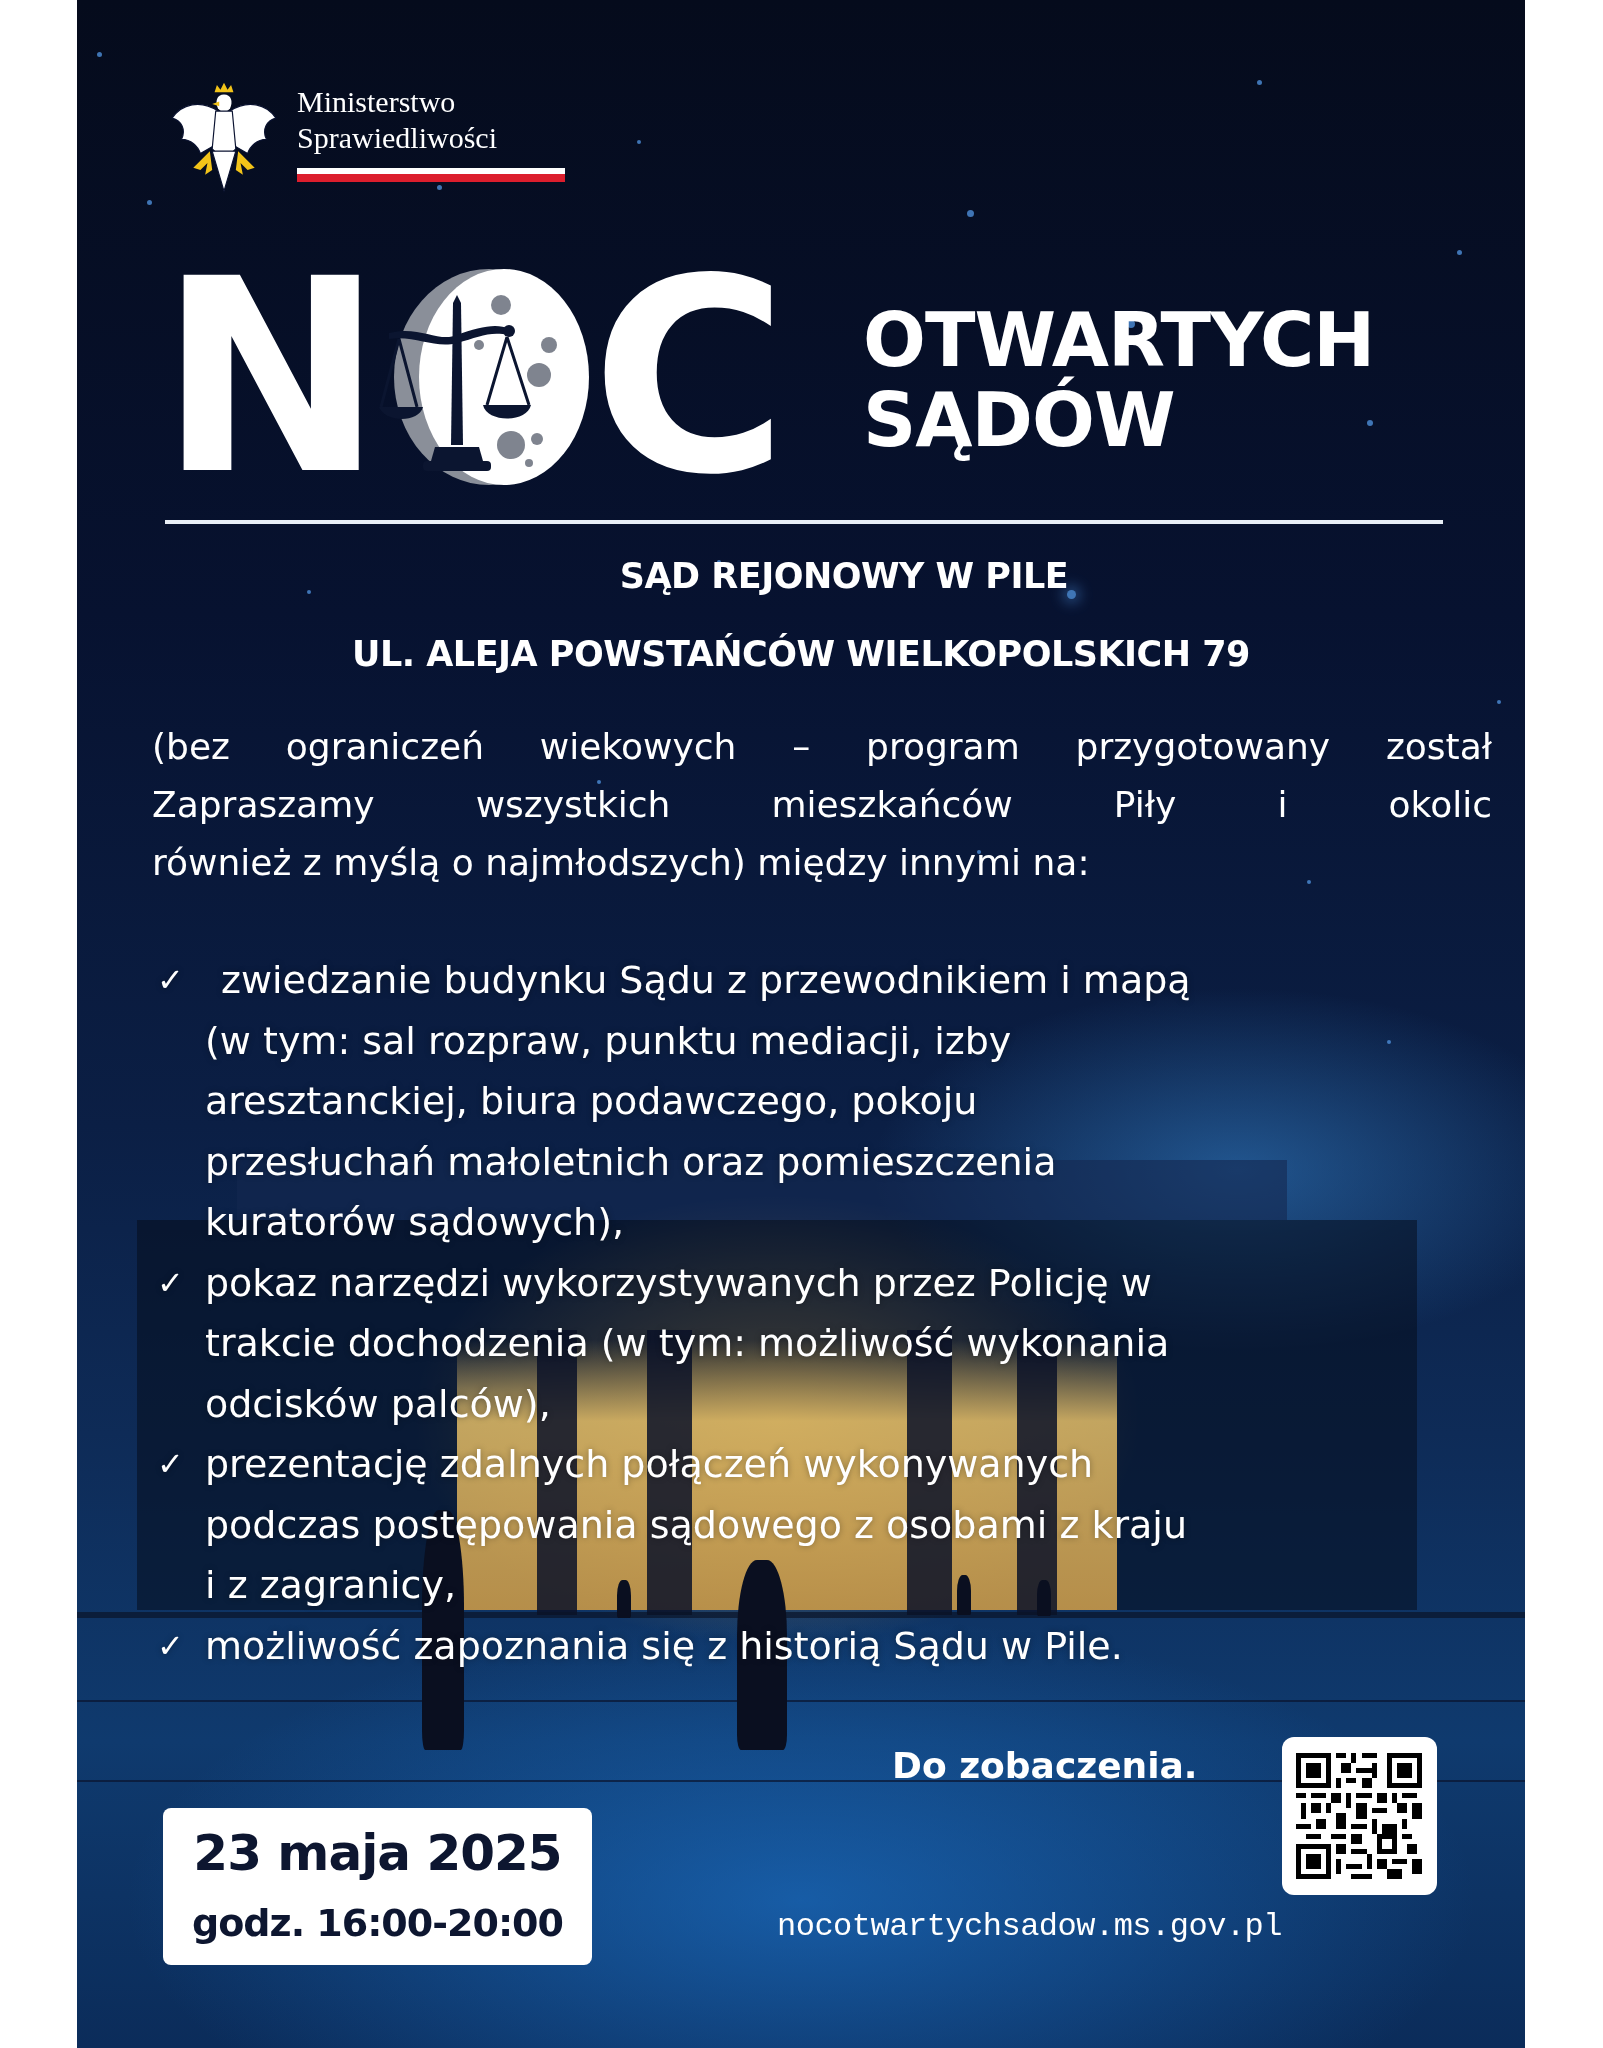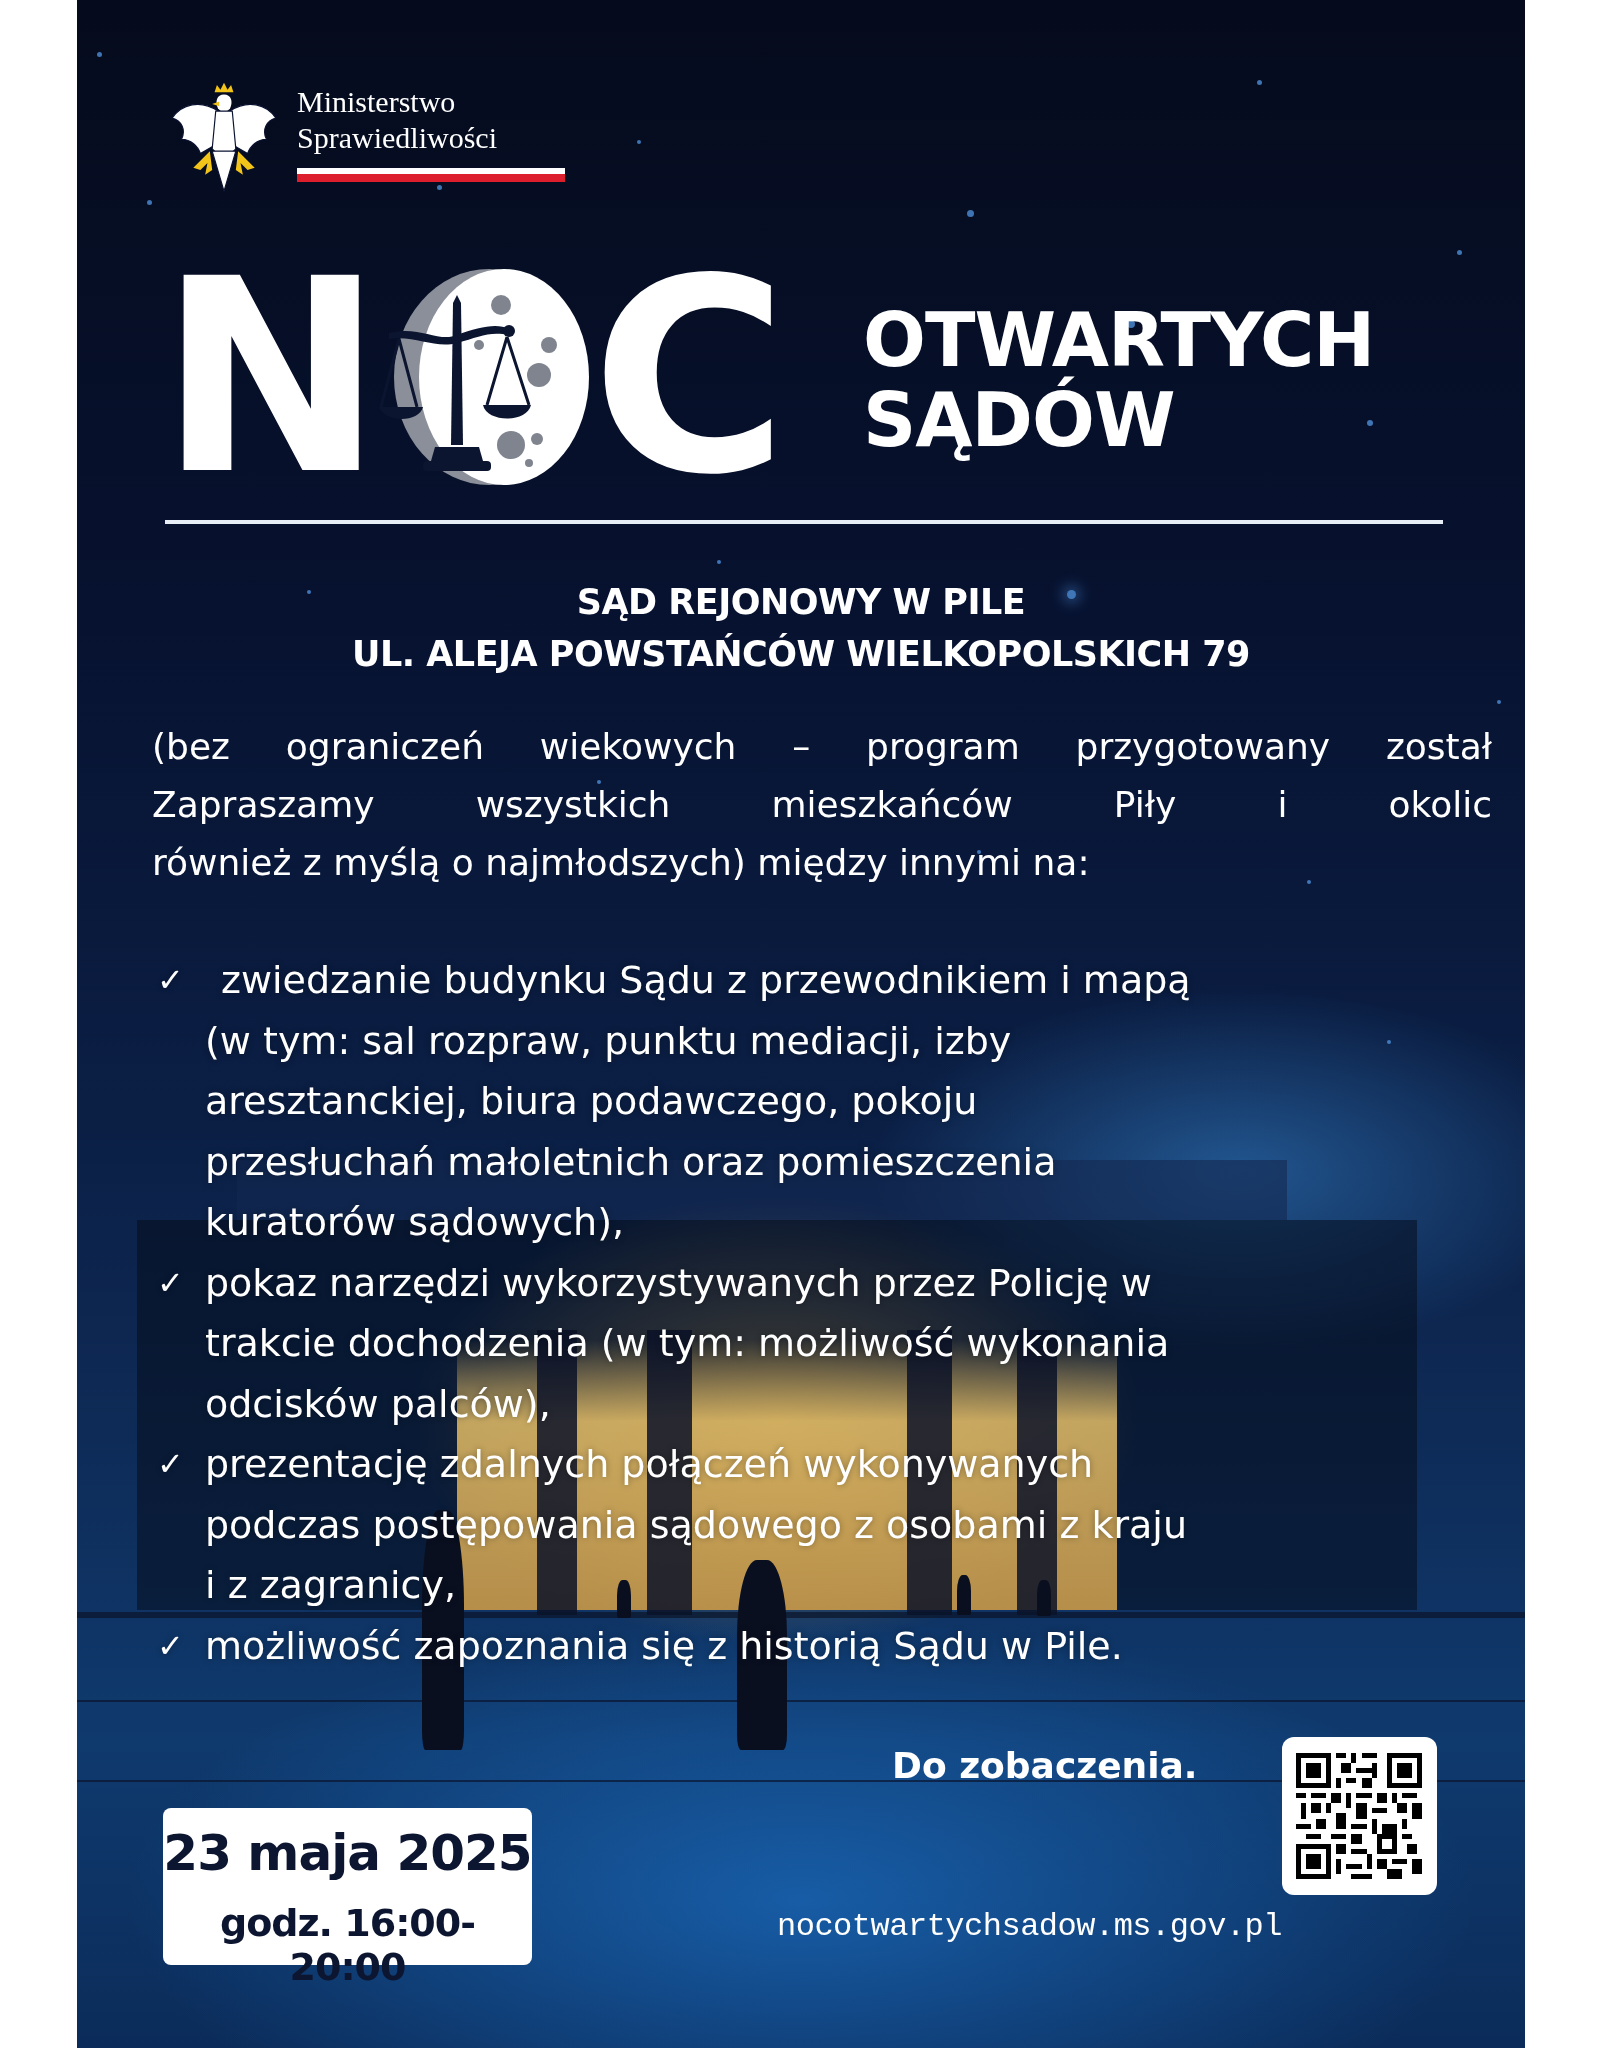--- a/index.html
+++ b/index.html
@@ -27,37 +27,37 @@
   .flag .r { height: 8px; background: #dc1e2d; }
 
   
   .noc { position: absolute; left: 82px; top: 265px; height: 225px; display: flex; align-items: center; }
   .noc-letter { color: #fff; font-family: "DejaVu Sans", sans-serif; font-weight: bold; font-size: 268px; line-height: 225px; letter-spacing: -6px; }
   .noc-moon { width: 210px; height: 225px; margin: 0 2px; }
   .subtitle { position: absolute; left: 786px; top: 300px; color: #fff; font-family: "DejaVu Sans", sans-serif; font-weight: bold; font-size: 74px; line-height: 80px; letter-spacing: -1px; }
   .rule { position: absolute; left: 88px; top: 520px; width: 1278px; height: 4px; background: #e8eef6; }
 
   .court { position: absolute; left: 0; width: 1448px; text-align: center; color: #fff; font-family: "DejaVu Sans", sans-serif; font-weight: bold; font-size: 35px; letter-spacing: -0.5px; }
-  .court.l1 { top: 582px; }
+  .court.l1 { top: 556px; margin-left: 43px; }
   .court.l2 { top: 634px; }
 
   .intro { position: absolute; left: 75px; top: 718px; width: 1340px; color: #fff; font-family: "DejaVu Sans", sans-serif; font-size: 36px; line-height: 58px; text-align: justify; }
   .intro-line { display: block; }
   .intro-line.just { text-align: justify; text-align-last: justify; }
 
   .list { position: absolute; left: 80px; top: 950px; width: 1320px; color: #fff; font-family: "DejaVu Sans", sans-serif; font-size: 38px; line-height: 60.5px; text-shadow: 0 0 6px rgba(0,0,0,.35); }
   .item { position: relative; padding-left: 48px; }
   .check { position: absolute; left: 0; top: 0; font-size: 32px; }
   .item-line { display: block; white-space: nowrap; }
 
   .goodbye { position: absolute; left: 815px; top: 1745px; color: #fff; font-family: "DejaVu Sans", sans-serif; font-weight: bold; font-size: 36px; }
   .qr-box { position: absolute; left: 1205px; top: 1737px; width: 155px; height: 158px; background: #fff; border-radius: 12px; }
   .qr { position: absolute; left: 14px; top: 16px; width: 126px; height: 126px; }
 
-  .date-box { position: absolute; left: 86px; top: 1808px; width: 369px; height: 157px; background: #fff; border-radius: 8px; text-align: center; color: #0d1630; font-family: "DejaVu Sans", sans-serif; font-weight: bold; }
+  .date-box { position: absolute; left: 86px; top: 1808px; width: 429px; height: 157px; background: #fff; border-radius: 8px; text-align: center; color: #0d1630; font-family: "DejaVu Sans", sans-serif; font-weight: bold; }
   .date-main { position: absolute; left: 0; right: 0; top: 16px; font-size: 50px; letter-spacing: -1px; }
   .date-hours { position: absolute; left: 0; right: 0; top: 93px; font-size: 38px; letter-spacing: -1px; }
 
   .url { position: absolute; left: 700px; top: 1908px; color: #fff; font-family: Liberation Mono, monospace; font-size: 32px; letter-spacing: -0.5px; }
 
   
   .bldg { position: absolute; background: rgba(5,12,28,0.55); }
   .glass { position: absolute; background: linear-gradient(180deg, rgba(255,214,120,0.0) 0%, rgba(255,210,110,0.75) 30%, rgba(255,190,80,0.7) 100%); }
   .pillar { position: absolute; background: rgba(10,18,40,0.85); }
   .floor-line { position: absolute; height: 2px; background: rgba(10,20,45,0.7); }

